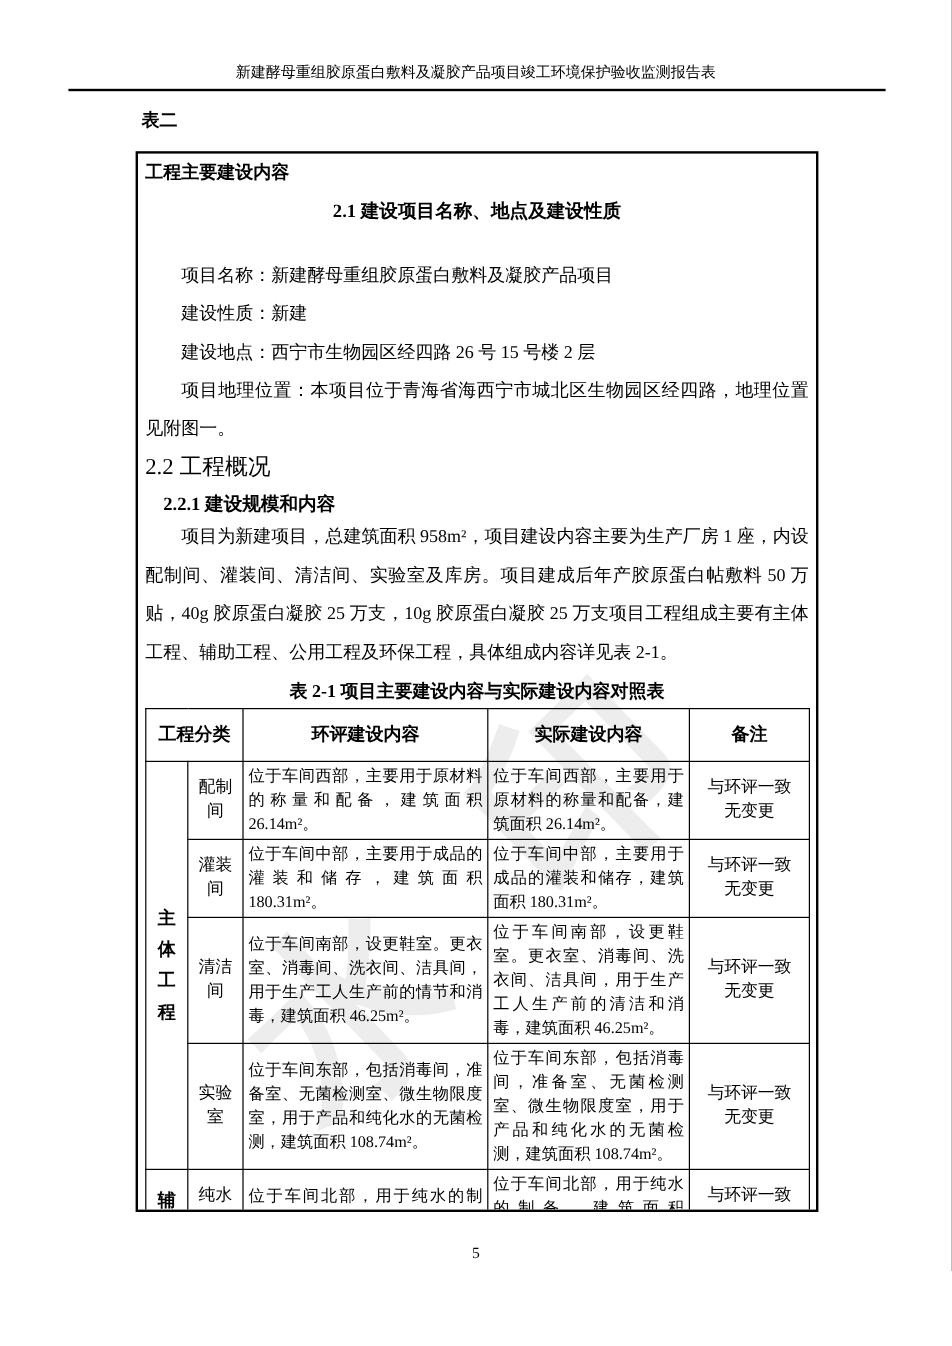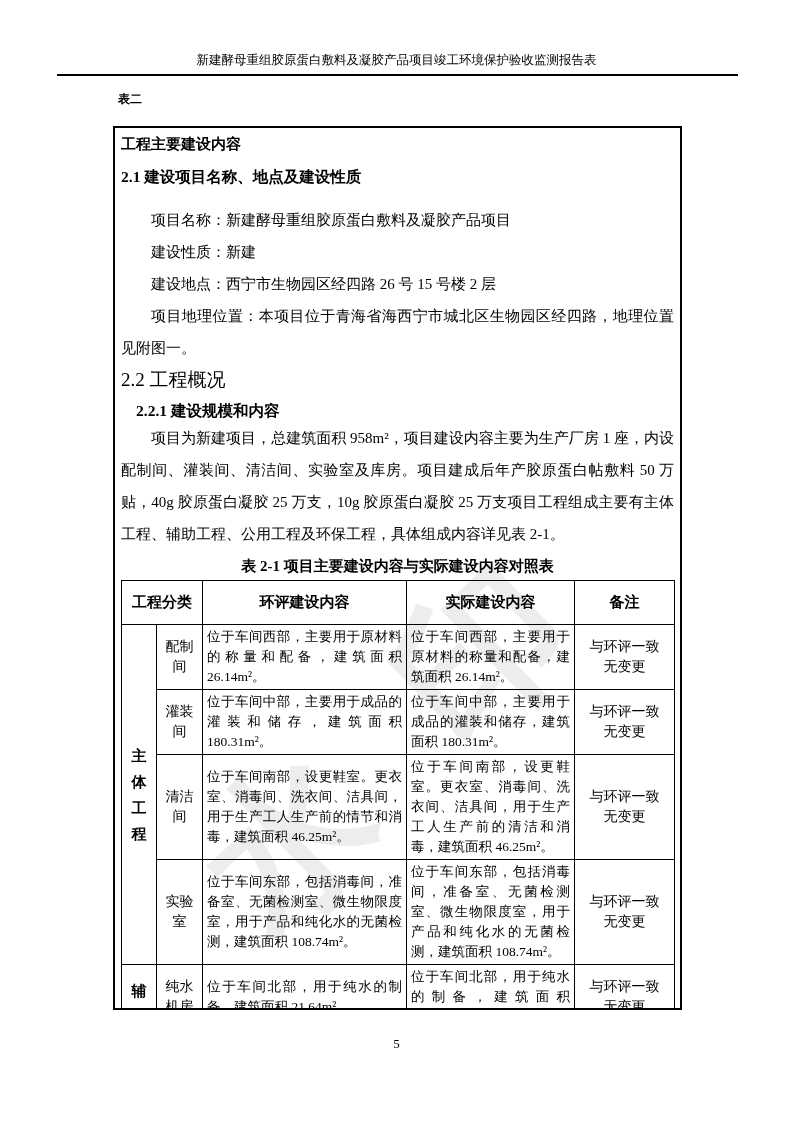--- a/index.html
+++ b/index.html
@@ -32,33 +32,33 @@
     font-size:12.5px;
     z-index:1;
   }
   .header-rule {
     position:absolute; top:74px; left:57px; right:55px;
     border-top:2px solid #000;
     z-index:1;
   }
   .page-label {
     position:absolute; top:91px; left:118px;
-    font-size:12px; font-weight:bold;
+    font-size:15px; font-weight:bold;
     z-index:1;
   }
   .main-box {
     position:absolute; left:113px; top:126px;
     width:569px; height:884px;
     border:2px solid #000;
     padding:5px 6px 0 6px;
     z-index:1;
     overflow:hidden;
   }
   .box-title { font-size:15px; font-weight:bold; line-height:22px; margin-bottom:11px; }
-  .h-21 { font-size:15.5px; font-weight:bold; line-height:22px; margin-bottom:16px; }
+  .h-21 { font-size:15.5px; font-weight:bold; line-height:22px; margin-bottom:26px;text-align:center; }
   .body-line { font-size:15px; line-height:32px; text-indent:30px; text-align:justify; }
   .h-22 { font-size:19px; font-weight:normal; line-height:22px; margin-top:5px; margin-bottom:9px; }
   .h-221 { font-size:15.5px; font-weight:bold; line-height:22px; margin-left:15px; margin-bottom:0; }
   .para { font-size:15px; line-height:32px; text-indent:30px; text-align:justify; }
   .tbl-caption { font-size:15px; font-weight:bold; text-align:center; margin-top:7px; margin-bottom:4px; }
   table.cmp {
     width:553px;
     border-collapse:collapse;
     table-layout:fixed;
   }

